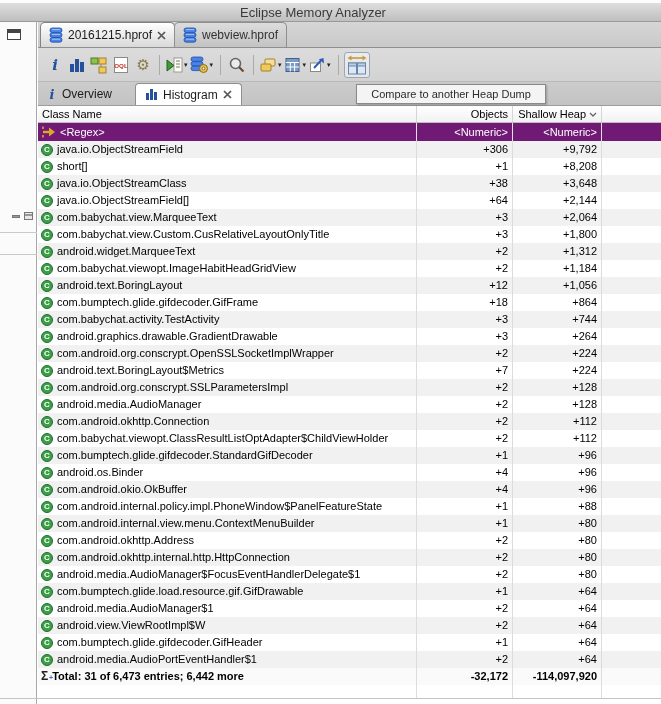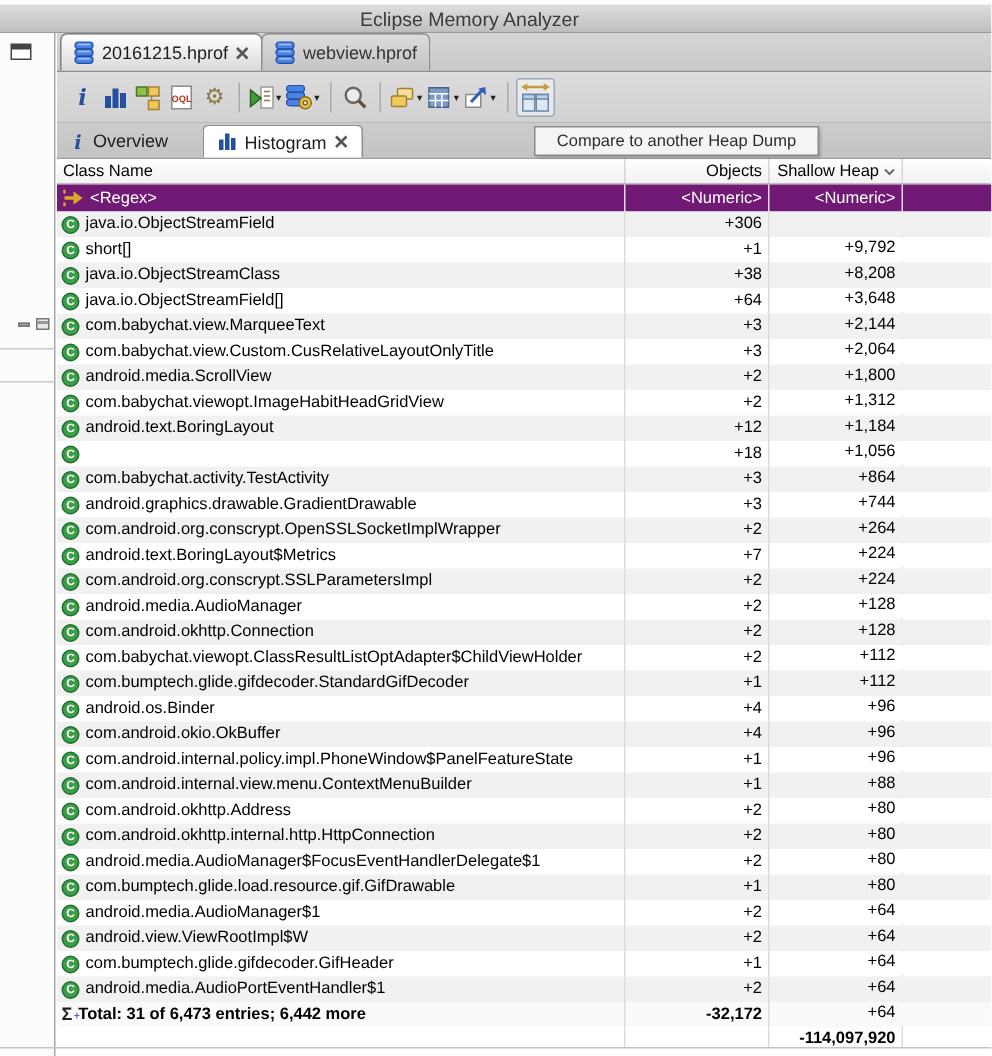--- a/index.html
+++ b/index.html
@@ -79,21 +79,21 @@
   .fc-heap { width:89px; text-align:right; padding-right:4px; border-right:1px solid rgba(255,255,255,.85); }
   .fc-fill { flex:1; }
 
   .trow { display:flex; height:17px; font-size:11px; color:#000; }
   .trow.odd  { background:#f1f1f1; }
   .trow.even { background:#ffffff; }
   .trow .cell { line-height:17px; }
   .cell.name { width:379px; padding-left:3px; border-right:1px solid #dcdcdc;
                display:flex; align-items:center; gap:4px; overflow:hidden; white-space:nowrap; }
   .cell.num  { width:96px; text-align:right; padding-right:4px; border-right:1px solid #dcdcdc; }
-  .cell.num2 { width:89px; text-align:right; padding-right:4px; border-right:1px solid #dcdcdc;margin-top:16px; }
+  .cell.num2 { width:89px; text-align:right; padding-right:4px; border-right:1px solid #dcdcdc; }
   .cell.fillc { flex:1; }
 
   .cicon { width:12px; height:12px; min-width:12px; border-radius:50%;
            background:#3c9e47; border:1px solid #1f7030; color:#fff; font-size:8px; font-weight:bold;
            display:flex; align-items:center; justify-content:center; line-height:1; }
 
   .totrow { display:flex; height:17px; font-size:11px; font-weight:bold; background:#fafafa; }
   .totrow .cell { line-height:17px; }
   .tot-name { width:379px; padding-left:3px; border-right:1px solid #dcdcdc;
               display:flex; align-items:center; gap:4px; }
@@ -384,21 +384,21 @@
               <span class="cicon">C</span>
               <span>com.babychat.view.Custom.CusRelativeLayoutOnlyTitle</span>
             </div>
             <div class="cell num">+3</div>
             <div class="cell num2">+1,800</div>
             <div class="cell fillc"></div>
           </div>
           <div class="trow odd">
             <div class="cell name">
               <span class="cicon">C</span>
-              <span>android.media.ScrollView</span>
+              <span>android.widget.MarqueeText</span>
             </div>
             <div class="cell num">+2</div>
             <div class="cell num2">+1,312</div>
             <div class="cell fillc"></div>
           </div>
           <div class="trow even">
             <div class="cell name">
               <span class="cicon">C</span>
               <span>com.babychat.viewopt.ImageHabitHeadGridView</span>
             </div>
@@ -411,20 +411,21 @@
               <span class="cicon">C</span>
               <span>android.text.BoringLayout</span>
             </div>
             <div class="cell num">+12</div>
             <div class="cell num2">+1,056</div>
             <div class="cell fillc"></div>
           </div>
           <div class="trow even">
             <div class="cell name">
               <span class="cicon">C</span>
+              <span>com.bumptech.glide.gifdecoder.GifFrame</span>
             </div>
             <div class="cell num">+18</div>
             <div class="cell num2">+864</div>
             <div class="cell fillc"></div>
           </div>
           <div class="trow odd">
             <div class="cell name">
               <span class="cicon">C</span>
               <span>com.babychat.activity.TestActivity</span>
             </div>

